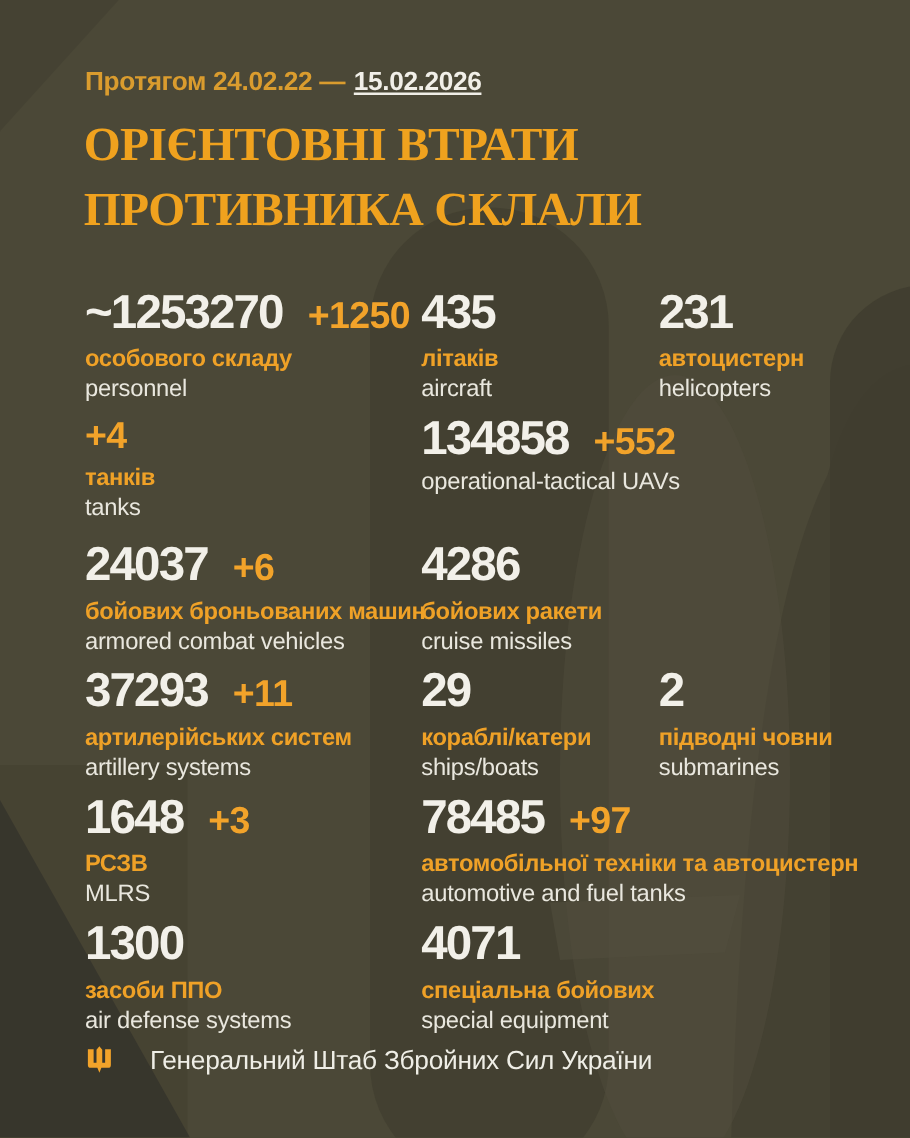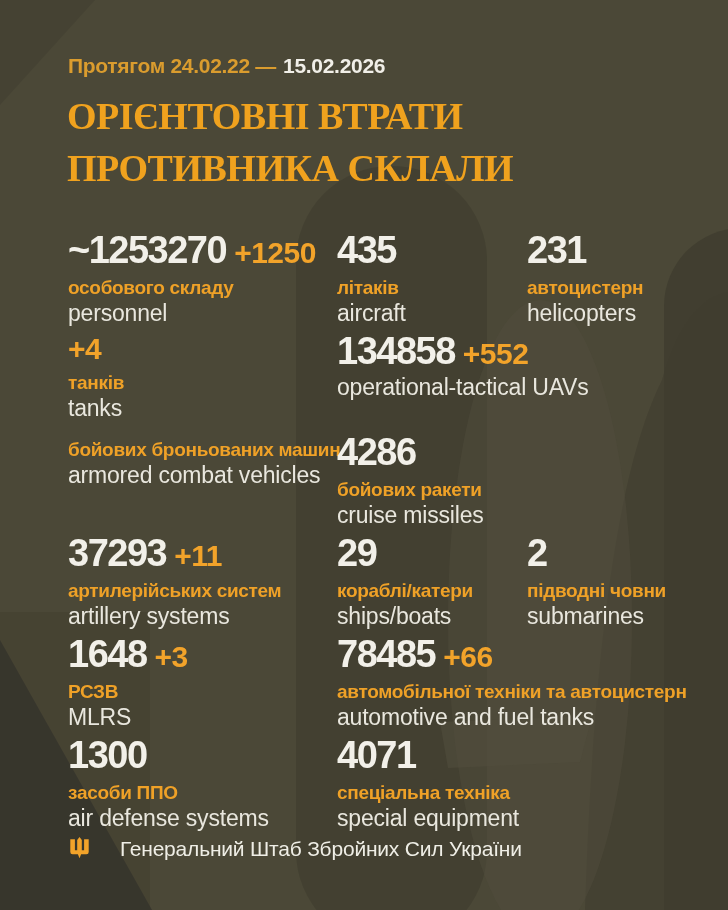--- a/index.html
+++ b/index.html
@@ -11,52 +11,52 @@
   }
   .poster{position:absolute;inset:0;}
   svg.bg{position:absolute;inset:0;display:block;}
   .content{position:absolute;inset:0;}
 
   .date-line{
     position:absolute;left:68px;top:54px;
     font-size:21px;letter-spacing:-0.3px;font-weight:bold;
     color:#DA9C2E;white-space:nowrap;
   }
-  .date-line .end{color:#F1EFE8;margin-left:7px;}
+  .date-line .end{color:#F1EFE8;margin-left:7px;text-decoration:underline;}
 
   .title{
     position:absolute;left:67px;top:90px;margin:0;
     font-size:38px;line-height:52px;font-weight:bold;
     color:#F0A21E;letter-spacing:-0.5px;white-space:nowrap;font-family:Liberation Serif, serif;
   }
 
   .grid{
     position:absolute;left:68px;top:231px;width:648px;
     display:grid;grid-template-columns:269px 190px 1fr;
     grid-auto-rows:101px;
   }
   .c1{grid-column:1;}
   .c2{grid-column:2;}
   .c3{grid-column:3;}
   .c23{grid-column:2 / 4;}
   .stat{padding-right:8px;}
-  .num-row{display:flex;align-items:baseline;gap:8px;}
+  .num-row{display:flex;align-items:baseline;gap:20px;}
   .num{
     font-size:38px;font-weight:bold;line-height:1.05;
     color:#F2F0E9;letter-spacing:-1.5px;white-space:nowrap;
   }
   .delta{
     font-size:30px;font-weight:bold;color:#F2A32A;letter-spacing:-0.5px;
   }
   .uk{
     margin-top:6px;font-size:19px;font-weight:bold;
     color:#EFA127;letter-spacing:-0.3px;line-height:1.12;white-space:nowrap;
   }
   .en{
-    margin-top:3px;font-size:23px;color:#E9E7DE;
+    margin-top:3px;font-size:19px;color:#E9E7DE;
     letter-spacing:-0.2px;line-height:1.12;white-space:nowrap;
   }
 
   .footer{
     position:absolute;left:68px;top:836px;
     display:flex;align-items:center;gap:29px;
     font-size:21px;color:#EFEEE6;letter-spacing:-0.2px;white-space:nowrap;
   }
   .trident{width:23px;height:25px;flex:0 0 auto;}
 </style>
@@ -127,20 +127,24 @@
 
       <div class="stat c23">
         <div class="num-row">
             <span class="num">134858</span>
             <span class="delta">+552</span>
           </div>
         <div class="en">operational-tactical UAVs</div>
       </div>
 
       <div class="stat c1">
+        <div class="num-row">
+            <span class="num">24037</span>
+            <span class="delta">+6</span>
+          </div>
         <div class="uk">бойових броньованих машин</div>
         <div class="en">armored combat vehicles</div>
       </div>
 
       <div class="stat c23">
         <div class="num-row">
             <span class="num">4286</span>
             <span class="delta"></span>
           </div>
         <div class="uk">бойових ракети</div>
@@ -179,41 +183,41 @@
             <span class="num">1648</span>
             <span class="delta">+3</span>
           </div>
         <div class="uk">РСЗВ</div>
         <div class="en">MLRS</div>
       </div>
 
       <div class="stat c23">
         <div class="num-row">
             <span class="num">78485</span>
-            <span class="delta">+66</span>
+            <span class="delta">+97</span>
           </div>
         <div class="uk">автомобільної техніки та автоцистерн</div>
         <div class="en">automotive and fuel tanks</div>
       </div>
 
       <div class="stat c1">
         <div class="num-row">
             <span class="num">1300</span>
             <span class="delta"></span>
           </div>
         <div class="uk">засоби ППО</div>
         <div class="en">air defense systems</div>
       </div>
 
       <div class="stat c23">
         <div class="num-row">
             <span class="num">4071</span>
             <span class="delta"></span>
           </div>
-        <div class="uk">спеціальна техніка</div>
+        <div class="uk">спеціальна бойових</div>
         <div class="en">special equipment</div>
       </div>
 
     </div>
 
     <div class="footer">
       <svg class="trident" viewBox="0 0 20 20" aria-hidden="true">
         <path d="M2,2 L2,13 Q2,15 4,15 L8.6,15 L10,18.5 L11.4,15 L16,15 Q18,15 18,13 L18,2 L14,2 L14,11.5 L12,11.5 L12,2.5 L10,0 L8,2.5 L8,11.5 L6,11.5 L6,2 Z" fill="#F2A32A"></path>
       </svg>
       <span>Генеральний Штаб Збройних Сил України</span>

